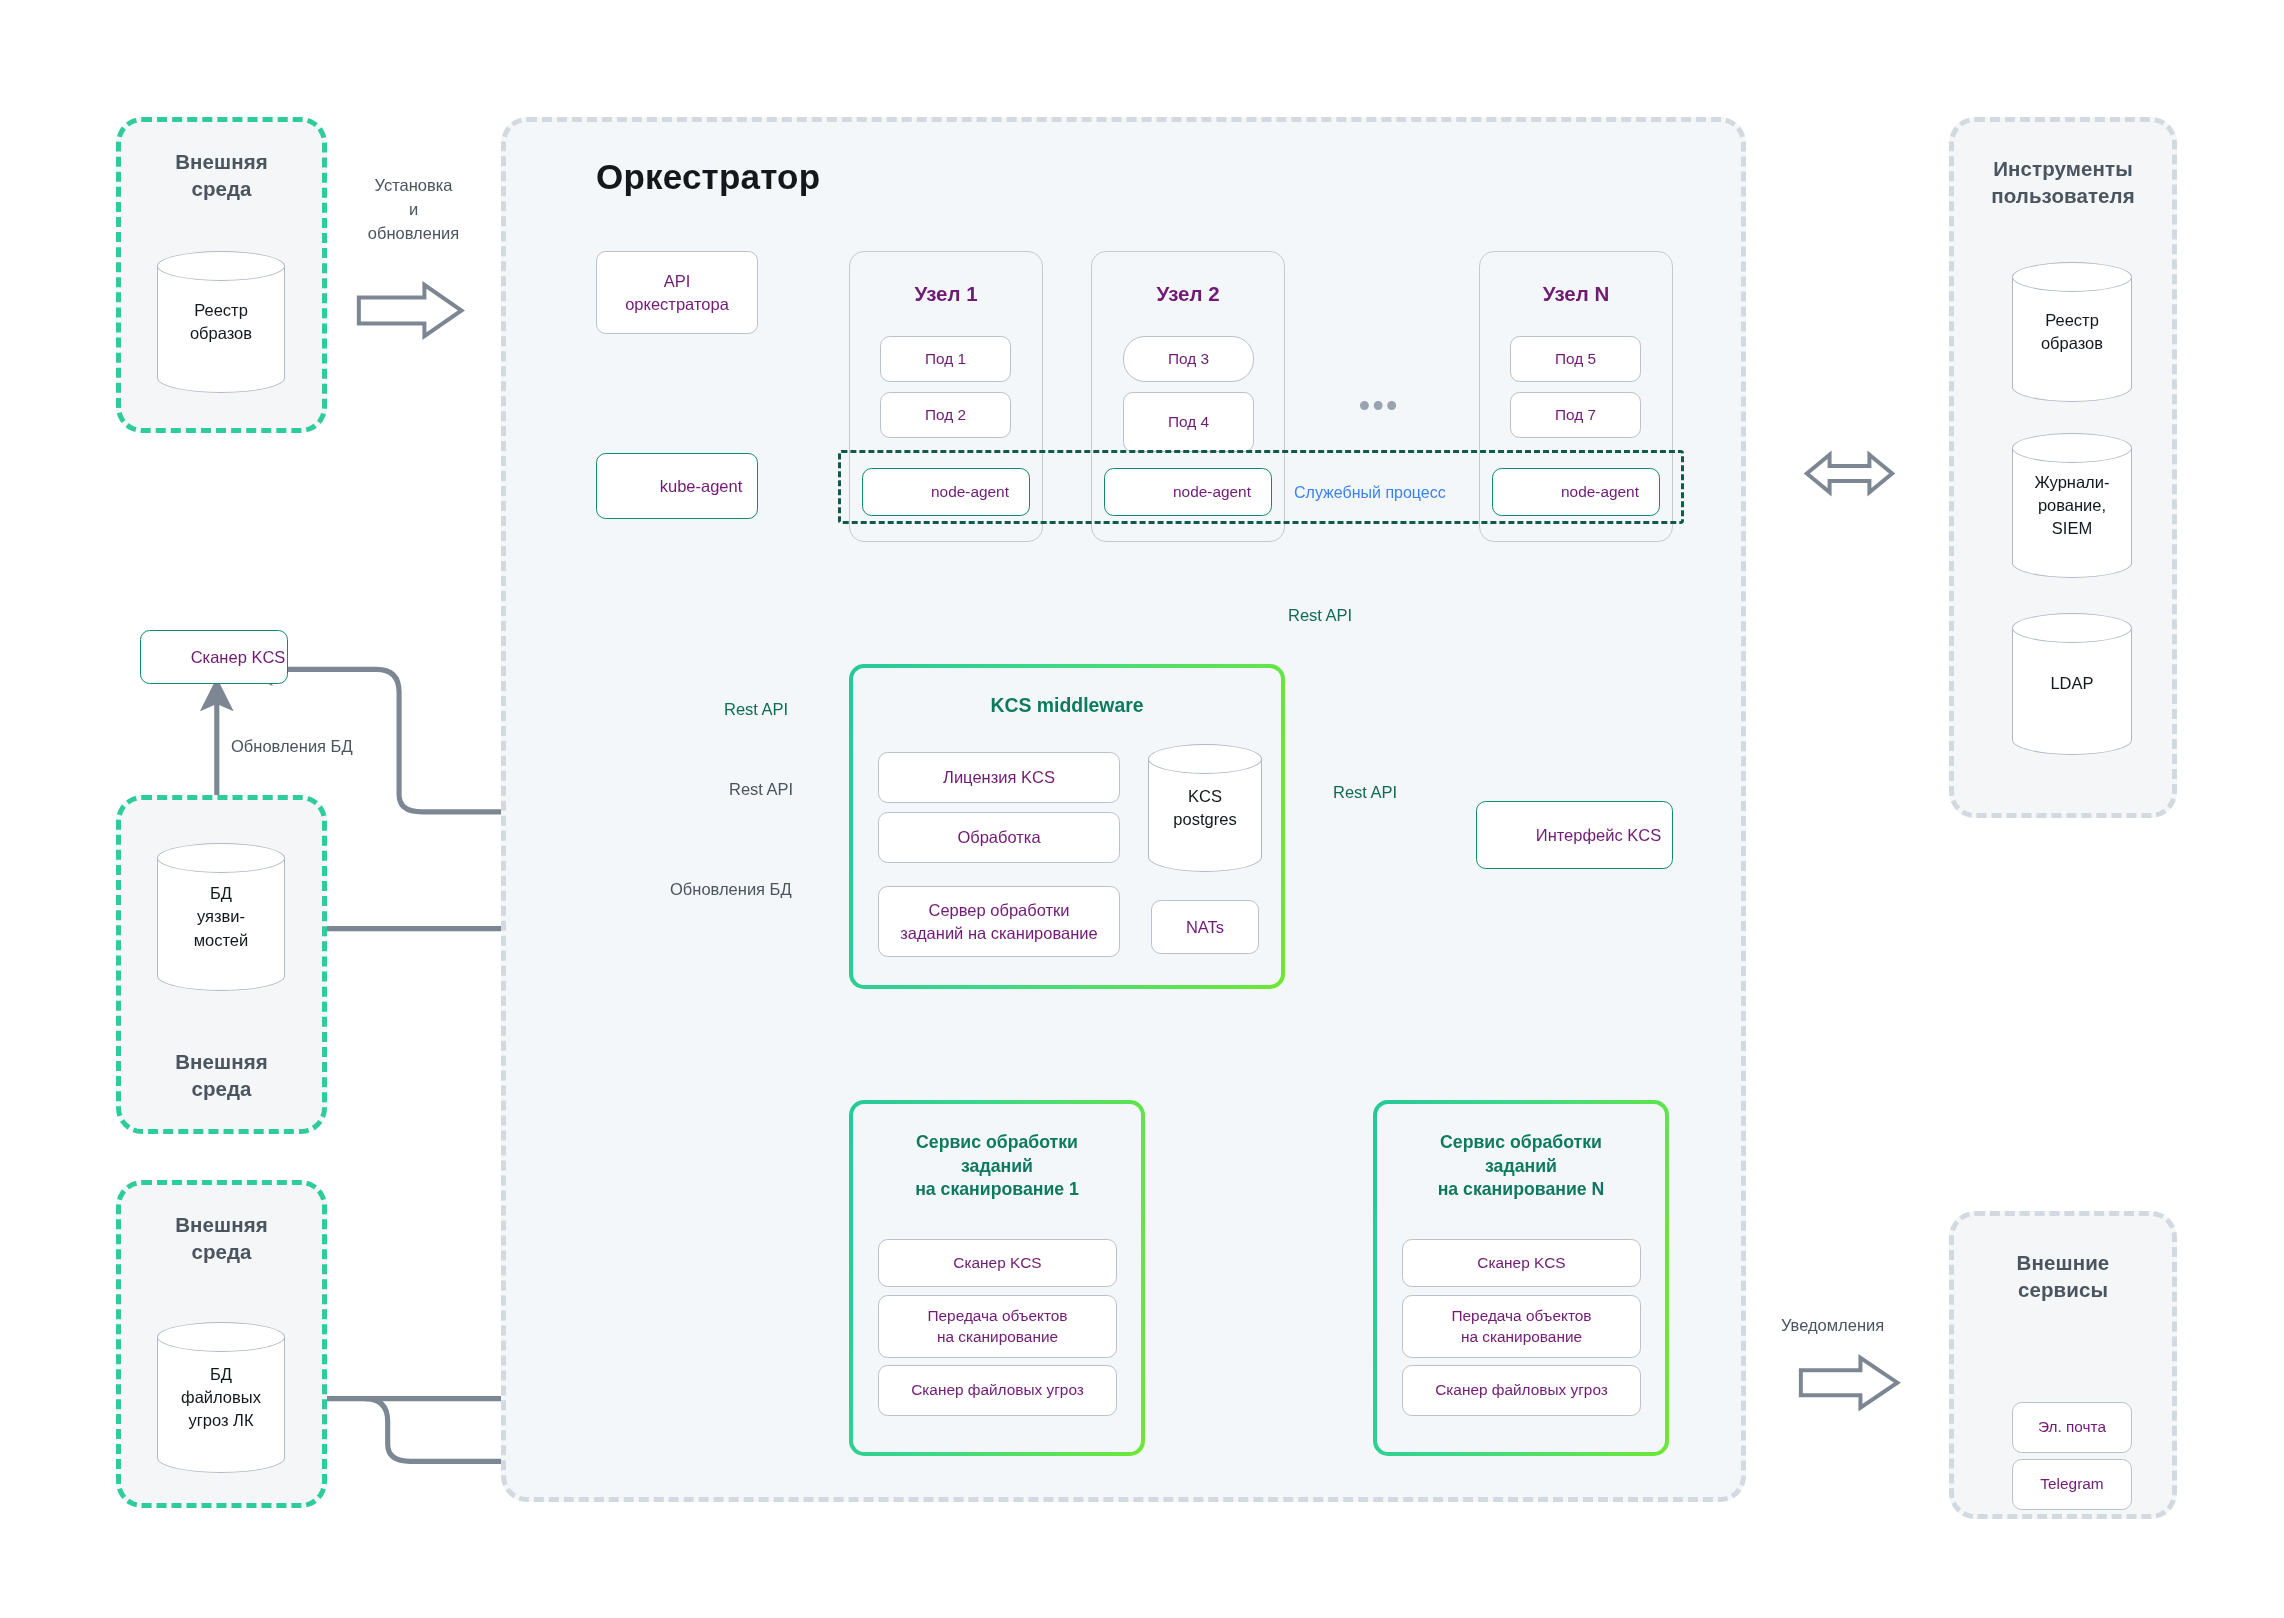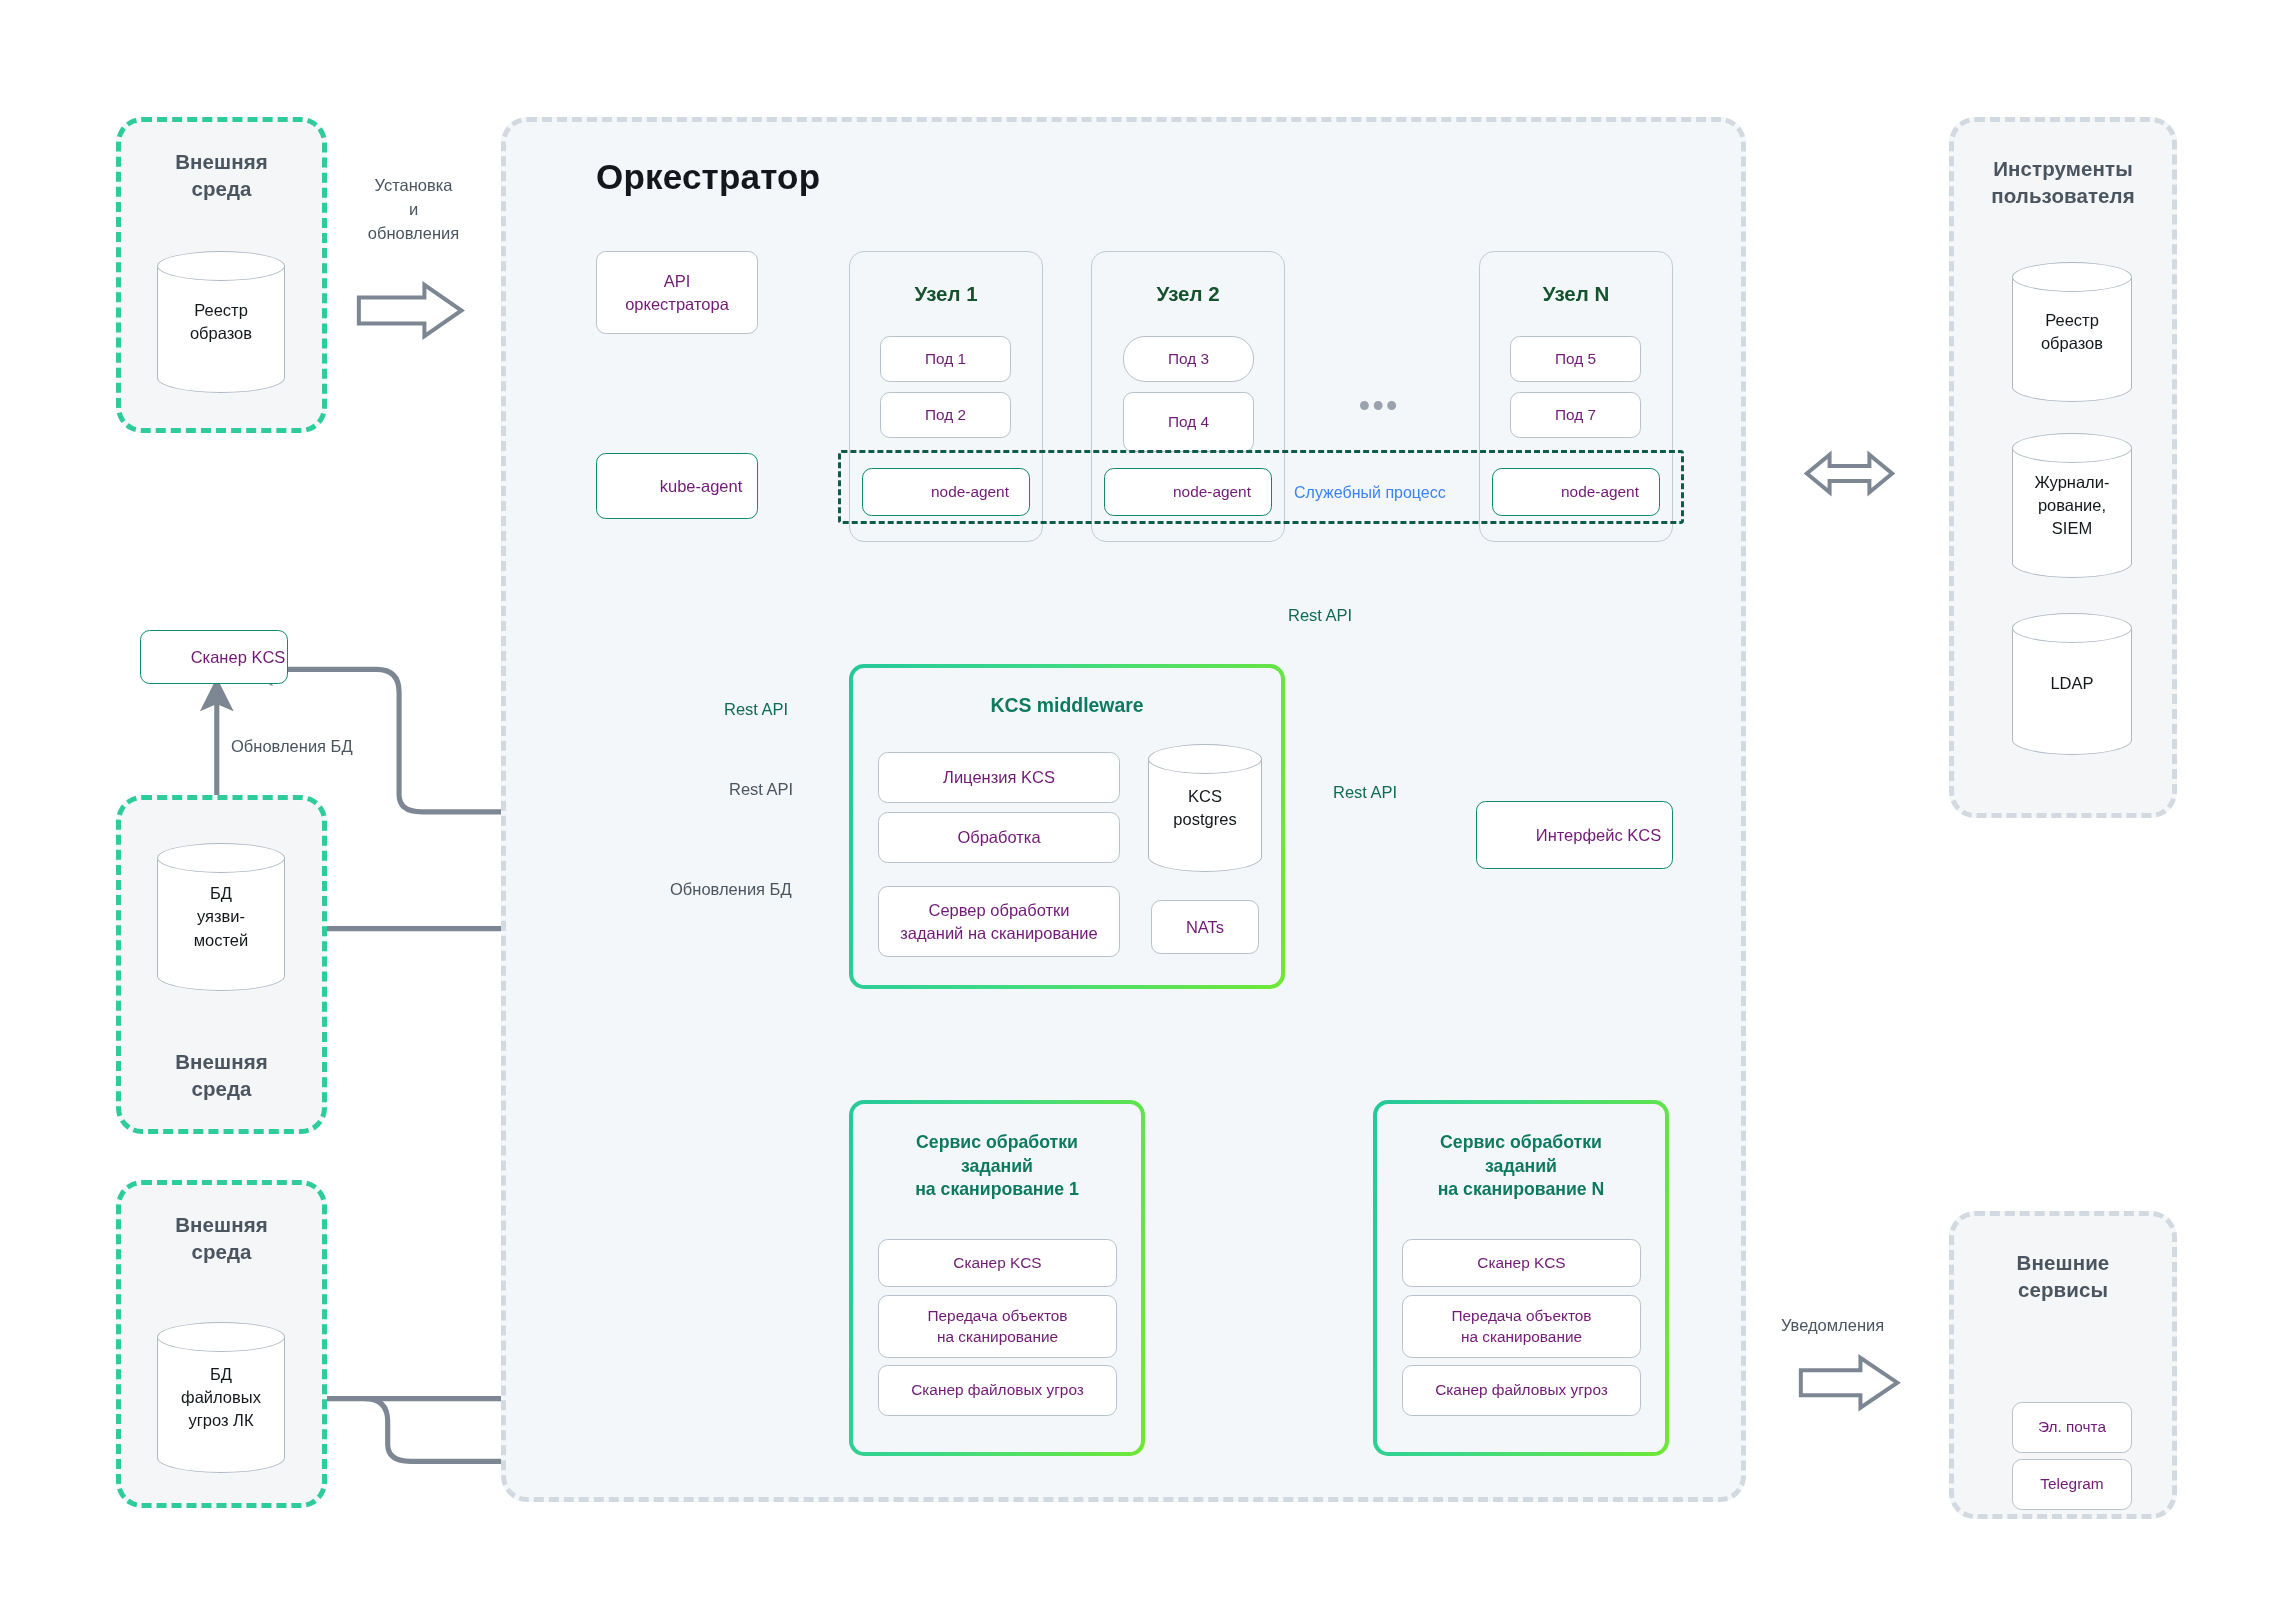--- a/index.html
+++ b/index.html
@@ -42,21 +42,21 @@
   }
   .wbox.teal{border-color:#0f8a6e;padding-left:48px;}
   .wbox.small{font-size:15.4px;}
 
   
   .node-panel{
     background:#f4f7f9;border:1.4px solid #c3cad2;border-radius:15px;
   }
   .node-title{
     position:absolute;left:0;right:0;text-align:center;
-    color:#14532d;font-size:20.5px;font-weight:700;
+    color:#701a75;font-size:20.5px;font-weight:700;
   }
 
   
   .svc-band{
     border:3.4px dashed #0f5b4b;border-radius:3.4px;background:transparent;
   }
   .svc-label{
     position:absolute;color:#3b82f6;font-size:16px;text-align:center;
     white-space:nowrap;
   }

